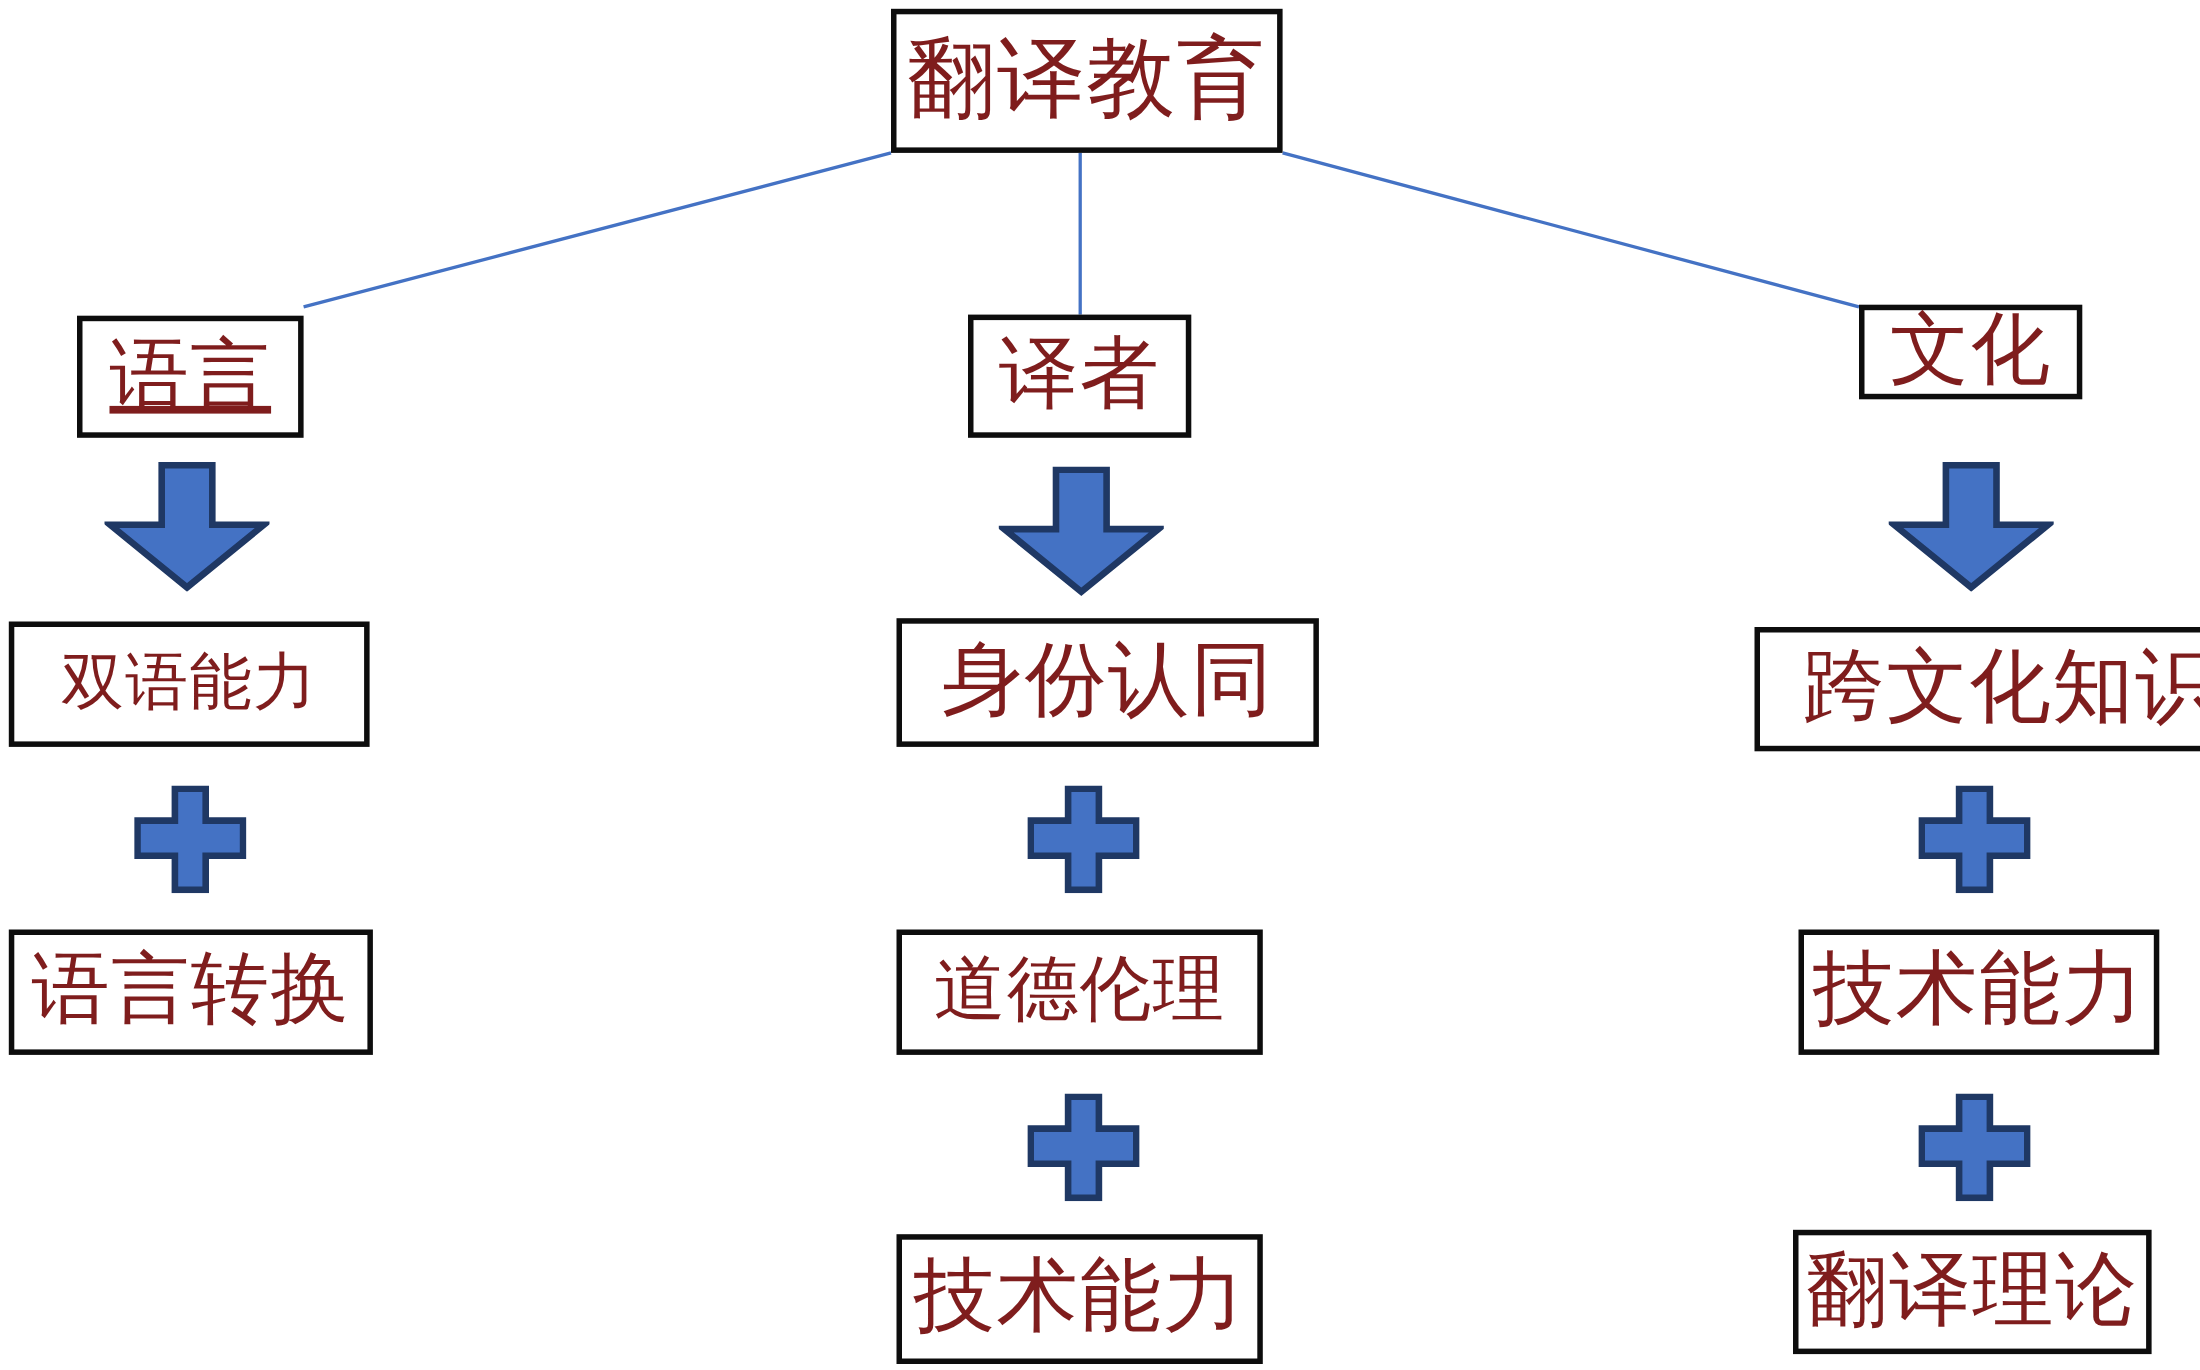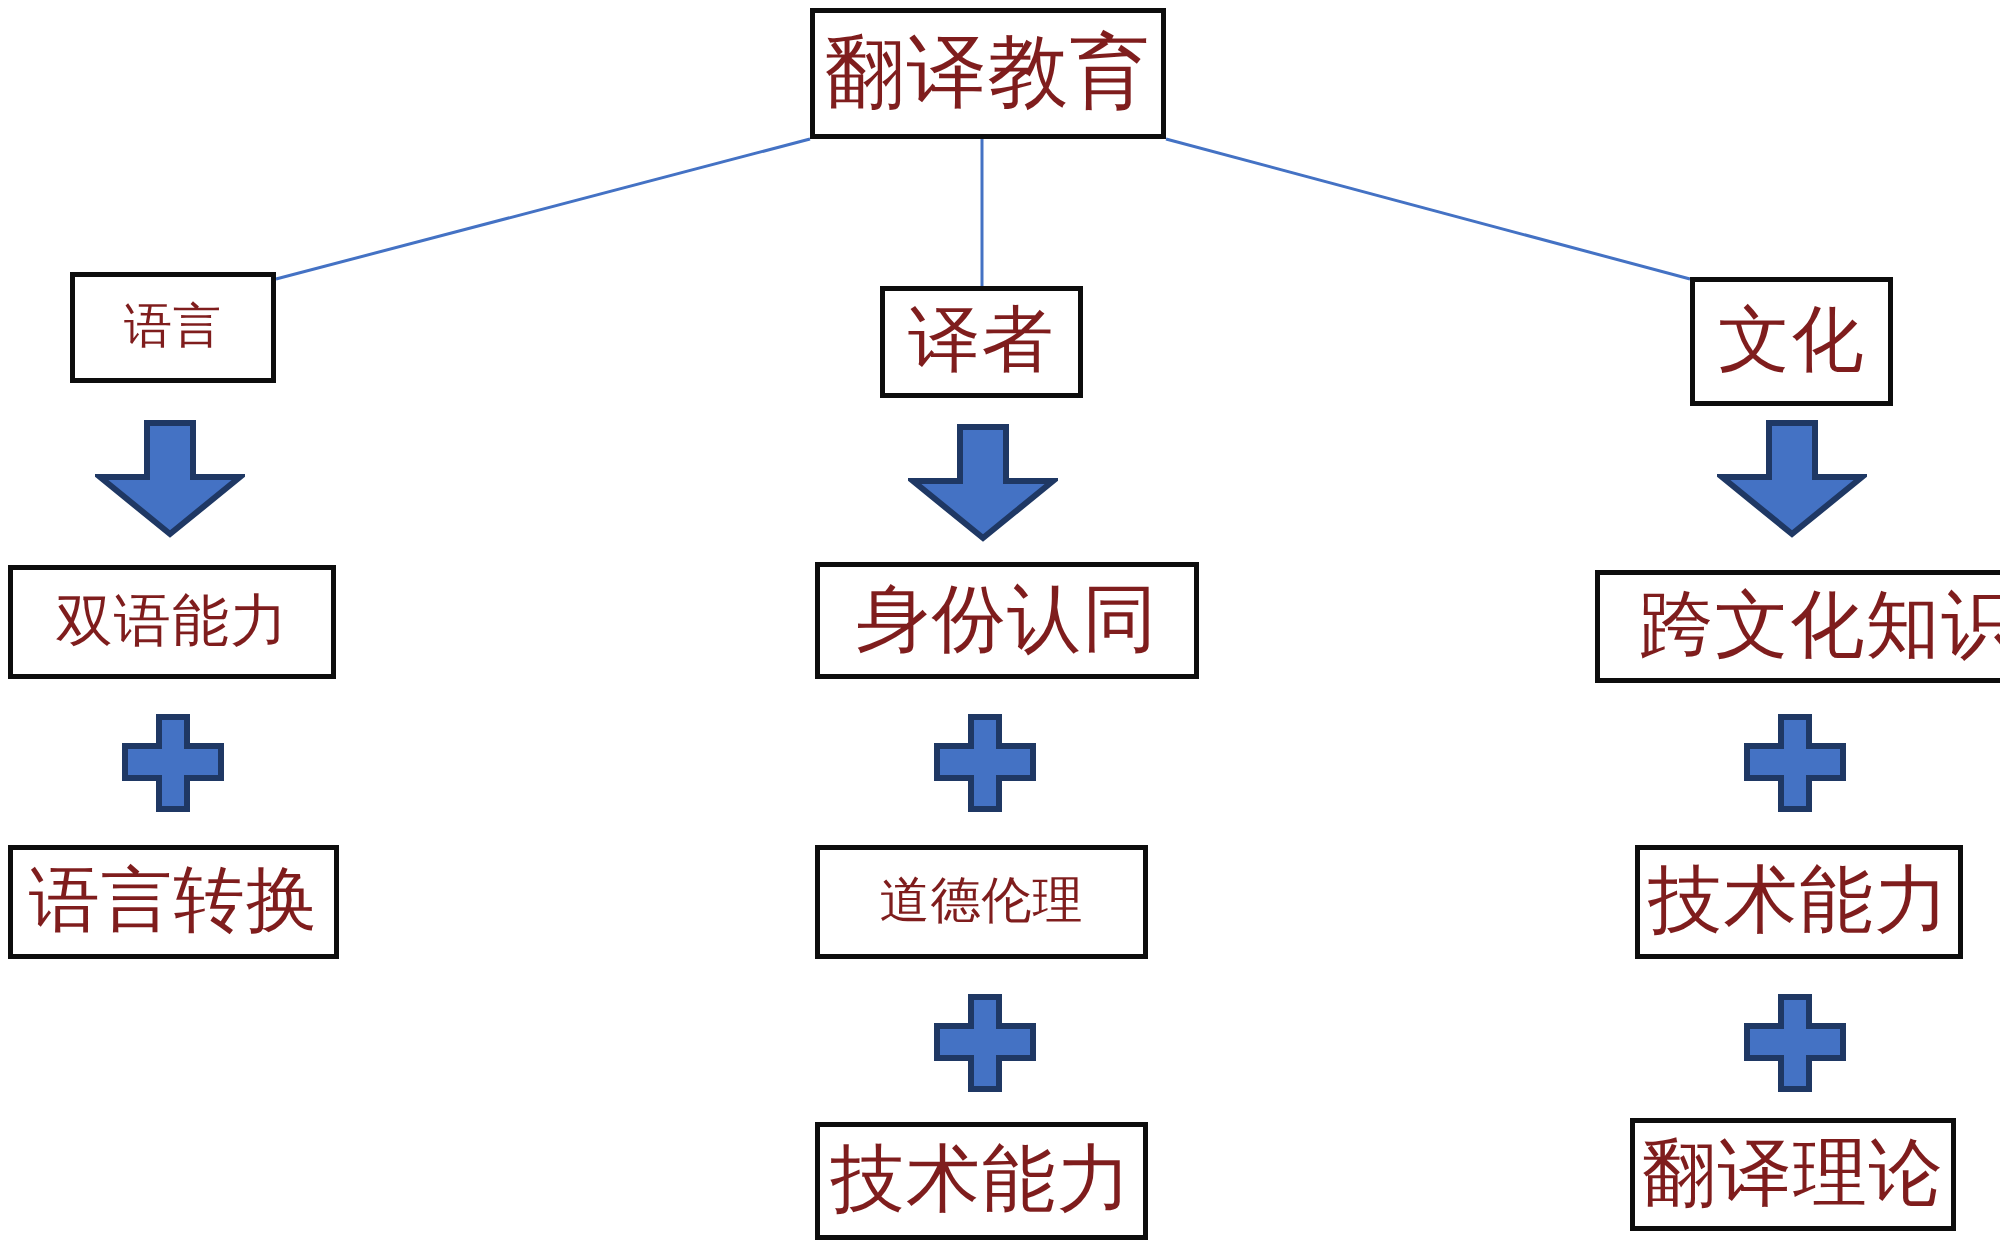--- a/index.html
+++ b/index.html
@@ -30,30 +30,30 @@
     white-space: nowrap;
     letter-spacing: 0.02em;
   }
   .node span {
     display: block;
     transform: translateY(-2px);
   }
 
   .n-root   { left: 810px;  top: 8px;    width: 356px; height: 131px; font-size: 80px; }
 
-  .n-l1     { left: 70px;   top: 272px;  width: 206px; height: 111px; font-size: 48px; }
+  .n-l1     { left: 70px;   top: 287px;  width: 206px; height: 111px; font-size: 72px; text-decoration: underline; }
   .n-m1     { left: 880px;  top: 286px;  width: 203px; height: 112px; font-size: 72px; }
-  .n-r1     { left: 1690px; top: 277px;  width: 203px; height: 129px; font-size: 72px; }
+  .n-r1     { left: 1690px; top: 277px;  width: 203px; height: 86px; font-size: 72px; }
 
   .n-l2     { left: 8px;    top: 565px;  width: 328px; height: 114px; font-size: 57px; }
   .n-m2     { left: 815px;  top: 562px;  width: 384px; height: 117px; font-size: 74px; }
   .n-r2     { left: 1595px; top: 570px;  width: 466px; height: 113px; font-size: 74px; }
 
   .n-l3     { left: 8px;    top: 845px;  width: 331px; height: 114px; font-size: 71px; }
-  .n-m3     { left: 815px;  top: 845px;  width: 333px; height: 114px; font-size: 50px; }
+  .n-m3     { left: 815px;  top: 845px;  width: 333px; height: 114px; font-size: 65px; }
   .n-r3     { left: 1635px; top: 845px;  width: 328px; height: 114px; font-size: 74px; }
 
   .n-m4     { left: 815px;  top: 1122px; width: 333px; height: 118px; font-size: 74px; }
   .n-r4     { left: 1630px; top: 1118px; width: 326px; height: 113px; font-size: 74px; }
 
   
   #connectors {
     position: absolute;
     left: 0; top: 0;
     width: 2000px;

